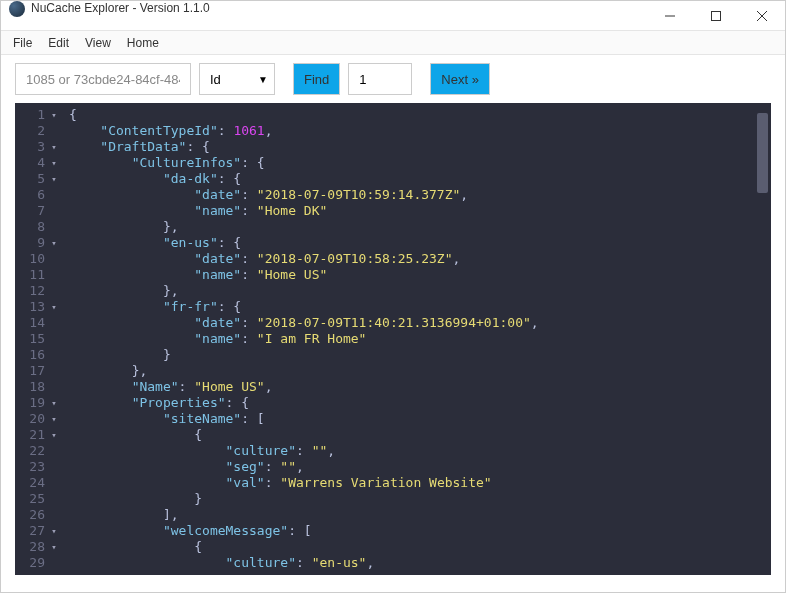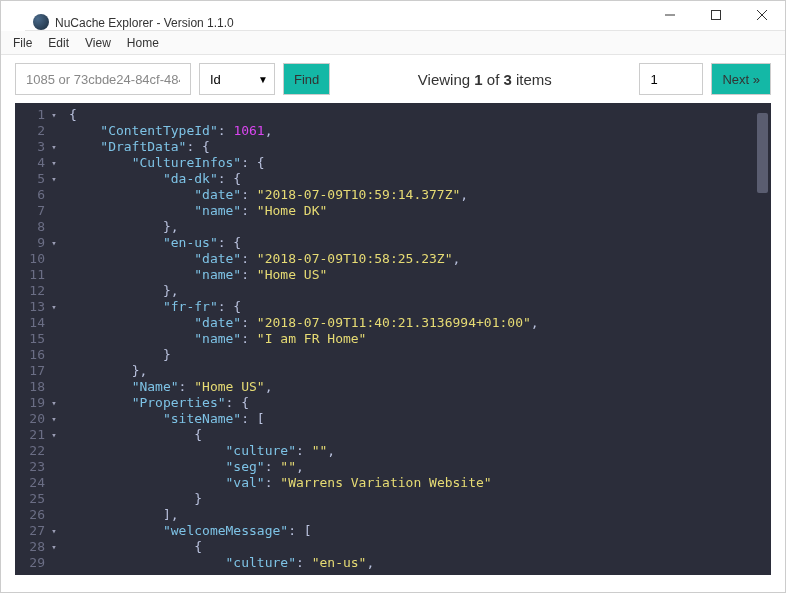--- a/index.html
+++ b/index.html
@@ -8,25 +8,24 @@
       font-size: 13px;
       background: #fff;
       width: 786px;
       height: 593px;
       overflow: hidden;
       border: 1px solid #ccc;
     }
     .titlebar {
       height: 30px;
       display: flex;
-      align-items: flex-end;
+      align-items: flex-start;
       padding: 0 0 0 8px;
       background: #fff;
       border-bottom: 1px solid #e5e5e5;
-      margin-left: 24px;
     }
     .titlebar .app-icon {
       width: 16px; height: 16px;
       border-radius: 50%;
       background: radial-gradient(circle at 30% 30%, #4a6a8a, #1a2a3a);
       margin-right: 6px;
     }
     .titlebar .title { flex: 1; color: #333; font-size: 12px; }
     .titlebar .win-controls { display: flex; }
     .titlebar .win-btn {
@@ -75,23 +74,23 @@
       border: 1px solid #ccc;
       display: flex; align-items: center;
       padding-left: 10px;
       cursor: pointer;
     }
     .select-wrap .caret {
       position: absolute; right: 6px; top: 50%; transform: translateY(-50%);
       font-size: 10px;
     }
     .btn {
-      background: #14b8a6;
+      background: #0ea5e9;
       cursor: pointer;
-      display: inline-flex; align-items: center; justify-content: center;
+      display: inline-flex; align-items: center; justify-content: center; margin-left: 10px;
     }
     .viewing {
       flex: 1;
       text-align: center;
       font-size: 15px;
       color: #333;
     }
     .viewing b { font-weight: 600; }
     .page-input {
       height: 32px; width: 64px;
@@ -186,23 +185,20 @@
   <div class="menu-item">Home</div>
 </div>
 
 <div class="toolbar">
   <input class="input" placeholder="1085 or 73cbde24-84cf-484c" style="">
   <div class="select-wrap">
     <span>Id</span>
     <span class="caret">▼</span>
   </div>
   <button class="btn">Find</button>
-  <div class="viewing">
-    <span>Viewing </span><b>1</b><span> of </span><b>3</b><span> items</span>
-  </div>
   <input class="page-input" value="1" style="">
   <button class="btn">Next »</button>
 </div>
 
 <div class="editor-wrap">
   <div class="editor-scroll">
     <div class="gutter" id="gutter">
         <div class="gline">
           <span class="num">1</span>
           <span class="fold">▾</span>

